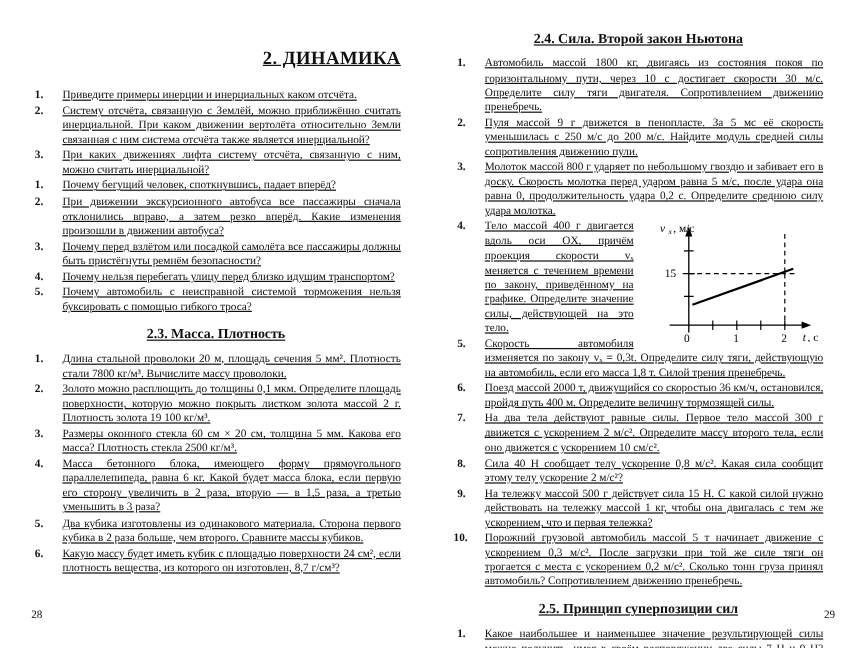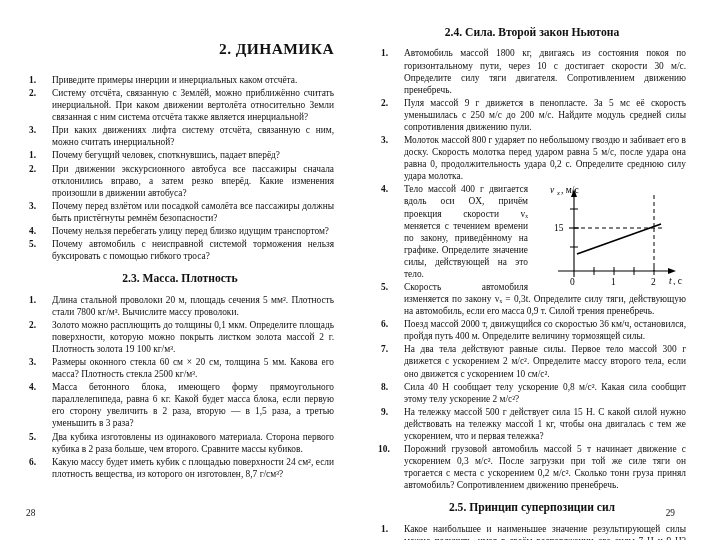--- a/index.html
+++ b/index.html
@@ -19,20 +19,21 @@
     width: 712px;
     height: 540px;
     box-sizing: border-box;
   }
   .page {
     width: 356px;
     height: 532px;
     box-sizing: border-box;
     position: relative;
     background: #ffffff;
+    text-decoration: underline;
   }
   .page-left  { padding: 22px 22px 0 26px; }
   .page-right { padding: 22px 26px 0 22px; }
 
   .chapter-title {
     text-align: right;
     font-weight: bold;
     font-size: 15.5px;
     letter-spacing: 0.4px;
     margin: 18px 0 16px 0;
@@ -85,21 +86,21 @@
   }
   .figure svg { display: block; }
 
   .pagenum {
     position: absolute;
     bottom: 14px;
     font-size: 9.3px;
     text-align: right;
   }
   .pagenum.left  { left: 26px; }
-  .pagenum.right { right: 37px; margin-top: 45px; }
+  .pagenum.right { right: 16px; margin-top: 45px; }
 </style>
 </head>
 <body>
 
 <div class="spread">
 
   <div class="page page-left">
 
     <div class="chapter-title">2. ДИНАМИКА</div>
 
@@ -232,21 +233,21 @@
             <text x="115" y="104" font-family="Liberation Serif, serif" font-size="9.5">2</text>
             <text x="133" y="103" font-family="Liberation Serif, serif" font-size="9.5" font-style="italic">t</text>
             <text x="137" y="103" font-family="Liberation Serif, serif" font-size="9.5">, c</text>
           </svg>
         </span>
         <span class="txt">Тело массой 400 г двигается вдоль оси OX, причём проекция скорости vₓ меняется с течением времени по закону, приведённому на графике. Определите значение силы, действующей на это тело.</span>
       </li>
 
       <li>
         <span class="num">5.</span>
-        <span class="txt">Скорость автомобиля изменяется по закону vₓ = 0,3t. Определите силу тяги, действующую на автомобиль, если его масса 0,9 т. Силой трения пренебречь.</span>
+        <span class="txt">Скорость автомобиля изменяется по закону vₓ = 0,3t. Определите силу тяги, действующую на автомобиль, если его масса 1,8 т. Силой трения пренебречь.</span>
       </li>
       <li>
         <span class="num">6.</span>
         <span class="txt">Поезд массой 2000 т, движущийся со скоростью 36 км/ч, остановился, пройдя путь 400 м. Определите величину тормозящей силы.</span>
       </li>
       <li>
         <span class="num">7.</span>
         <span class="txt">На два тела действуют равные силы. Первое тело массой 300 г движется с ускорением 2 м/с². Определите массу второго тела, если оно движется с ускорением 10 см/с².</span>
       </li>
       <li>

